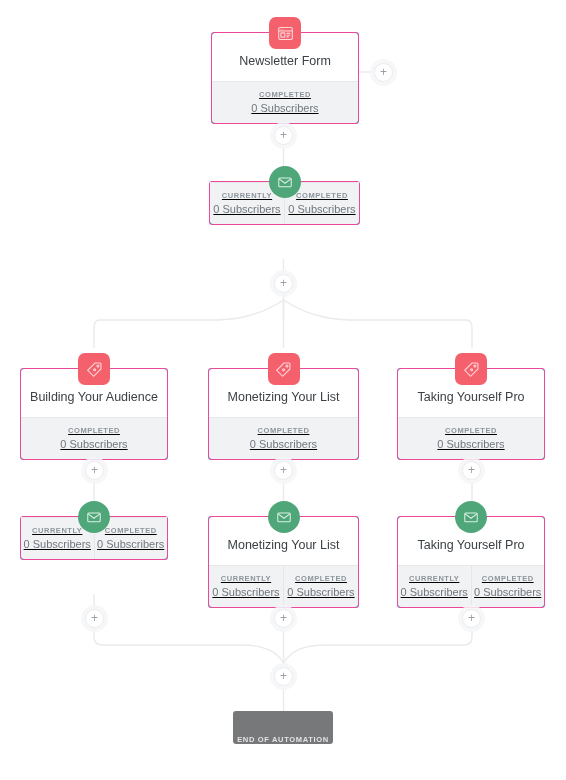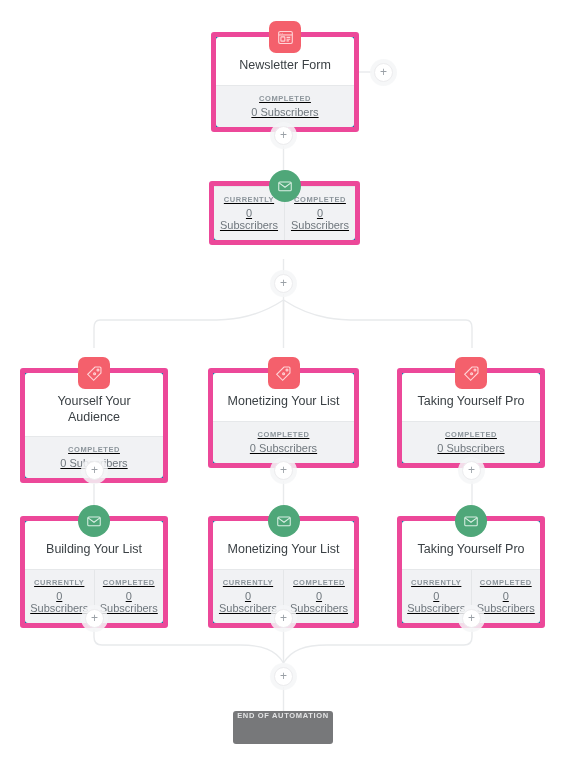--- a/index.html
+++ b/index.html
@@ -12,21 +12,21 @@
   #canvas { position: relative; width: 566px; height: 780px; }
 
   
   #wires { position: absolute; inset: 0; width: 566px; height: 780px; }
 
   
   .node {
     position: absolute;
     width: 148px;
     background: #0369a1;
-    border: 5px solid #ec4899;
+    border: 1px solid #ec4899;
     border-radius: 3px;
   }
   .node-title {
     padding: 21px 6px 11px;
     text-align: center;
     font-size: 12.5px;
     color: #3b4145;
     line-height: 1.25;
     background: #ffffff;
     border-radius: 3px 3px 0 0;
@@ -92,21 +92,21 @@
   }
   .plus span { margin-top: -1px; }
 
   
   #end-btn {
     position: absolute;
     width: 100px; height: 33px;
     background: #77787a;
     border-radius: 3px;
     display: flex;
-    align-items: flex-start;
+    align-items: flex-end;
     justify-content: center;
     color: #e3e4e5;
     font-size: 7.5px;
     font-weight: bold;
     letter-spacing: .09em;
     text-transform: uppercase;
   }
 </style>
 </head>
 <body>
@@ -191,21 +191,21 @@
   </div>
 
   <div class="node" style="left:20px; top:368px;">
     <div class="badge square">
       <svg width="17" height="17" viewBox="0 0 20 20" fill="none" stroke="#ffd5d8" stroke-width="1.3">
         <path d="M10.6 2.4 H16.4 Q17.6 2.4 17.6 3.6 V9.4 L9 18 L2 11 Z"></path>
         <circle cx="14.1" cy="5.9" r="1.15"></circle>
         <circle cx="10.1" cy="10.4" r="1.15"></circle>
       </svg>
     </div>
-    <div class="node-title">Yourself Your Audience</div>
+    <div class="node-title">Building Your Audience</div>
     <div class="node-stats">
       <div class="stat">
         <span class="stat-label">COMPLETED</span>
         <span class="stat-value">0 Subscribers</span>
       </div>
     </div>
   </div>
 
   <div class="node" style="left:208px; top:368px; width:151px;">
     <div class="badge square">
@@ -241,21 +241,20 @@
     </div>
   </div>
 
   <div class="node" style="left:20px; top:516px;">
     <div class="badge circle">
       <svg width="16" height="16" viewBox="0 0 20 20" fill="none" stroke="#dcf0e5" stroke-width="1.3">
         <rect x="2.2" y="5" width="15.6" height="11" rx="1.4"></rect>
         <path d="M2.6 6 L10 11.6 L17.4 6"></path>
       </svg>
     </div>
-    <div class="node-title">Building Your List</div>
     <div class="node-stats">
       <div class="stat">
         <span class="stat-label">CURRENTLY</span>
         <span class="stat-value">0 Subscribers</span>
       </div>
       <div class="stat">
         <span class="stat-label">COMPLETED</span>
         <span class="stat-value">0 Subscribers</span>
       </div>
     </div>

